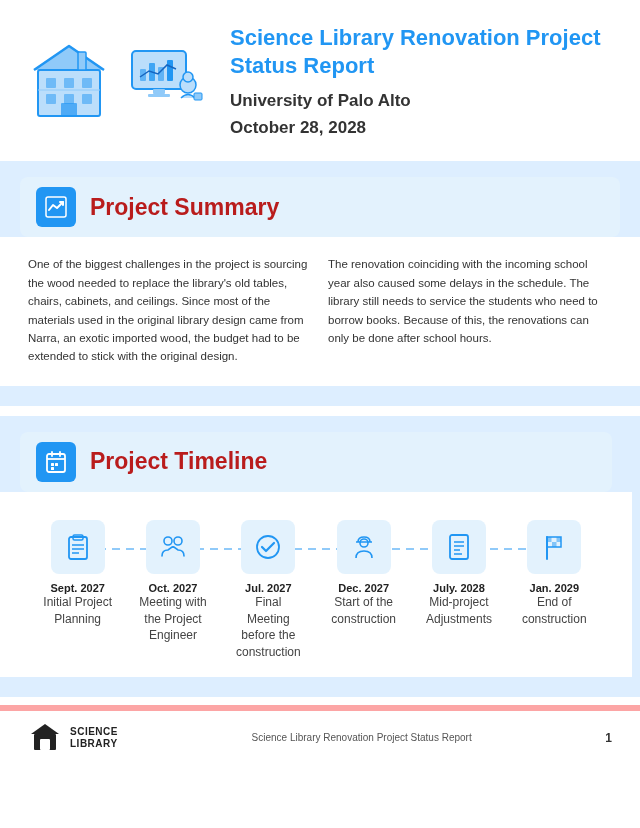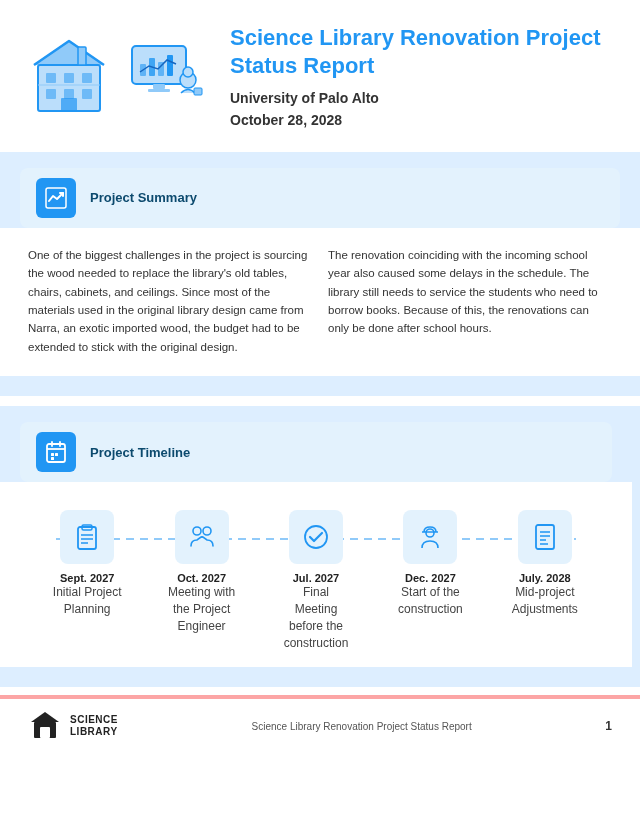--- a/index.html
+++ b/index.html
@@ -37,21 +37,21 @@
       flex: 1;
     }
     .header-title {
       font-size: 22px;
       font-weight: 700;
       color: #2196F3;
       line-height: 1.25;
       margin-bottom: 8px;
     }
     .header-subtitle {
-      font-size: 14px;
+      font-size: 17px;
       font-weight: 700;
       color: #333;
       line-height: 1.6;
     }
 
     
     .section-header {
       background: #e3f2fd;
       border-radius: 8px;
       display: flex;
@@ -64,23 +64,23 @@
       background: #2196F3;
       border-radius: 6px;
       width: 40px;
       height: 40px;
       display: flex;
       align-items: center;
       justify-content: center;
       flex-shrink: 0;
     }
     .section-title {
-      font-size: 13px;
+      font-size: 23px;
       font-weight: 700;
-      color: #0c4a6e;
+      color: #b91c1c;
     }
 
     
     .summary-section {
       background: #ddeeff;
       padding: 16px 0 20px 0;
     }
     .summary-content {
       display: grid;
       grid-template-columns: 1fr 1fr;
@@ -101,21 +101,21 @@
       padding: 16px 8px 20px 0;
       margin-top: 10px;
     }
     .timeline-content {
       background: #fff;
       padding: 20px 20px 16px 20px;
     }
     .timeline-track {
       position: relative;
       display: flex;
-      justify-content: center;
+      justify-content: flex-start;
       align-items: flex-start;
       padding: 0 10px;
       margin-top: 8px;
     }
     .timeline-line {
       position: absolute;
       top: 28px;
       left: 36px;
       right: 36px;
       height: 2px;
@@ -153,21 +153,21 @@
       line-height: 1.4;
       max-width: 70px;
     }
 
     
     .page-footer {
       display: flex;
       align-items: center;
       justify-content: space-between;
       padding: 10px 28px 10px 28px;
-      border-top: 4px solid #fca5a5;
+      border-top: 6px solid #fca5a5;
       margin-top: 8px;
       background: #fff;
     }
     .footer-logo {
       display: flex;
       align-items: center;
       gap: 8px;
     }
     .footer-logo-icon {
       width: 34px;
@@ -356,20 +356,38 @@
             <line x1="10" y1="10" x2="20" y2="10" stroke="#2196F3" stroke-width="1.5"></line>
             <line x1="10" y1="14" x2="20" y2="14" stroke="#2196F3" stroke-width="1.5"></line>
             <line x1="10" y1="18" x2="16" y2="18" stroke="#2196F3" stroke-width="1.5"></line>
             <line x1="10" y1="22" x2="18" y2="22" stroke="#2196F3" stroke-width="1.5"></line>
           </svg>
         </div>
         <div class="timeline-date">July. 2028</div>
         <div class="timeline-desc">Mid-project Adjustments</div>
       </div>
 
+      <div class="timeline-item">
+        <div class="timeline-icon-wrap">
+          <svg width="30" height="30" viewBox="0 0 30 30" fill="none">
+
+            <line x1="8" y1="5" x2="8" y2="27" stroke="#2196F3" stroke-width="2" stroke-linecap="round"></line>
+            <rect x="8" y="5" width="14" height="10" fill="none" stroke="#2196F3" stroke-width="1.5"></rect>
+
+            <rect x="8" y="5" width="4.5" height="5" fill="#2196F3" opacity="0.5"></rect>
+            <rect x="13" y="5" width="4.5" height="5" fill="none"></rect>
+            <rect x="17.5" y="5" width="4.5" height="5" fill="#2196F3" opacity="0.5"></rect>
+            <rect x="8" y="10" width="4.5" height="5" fill="none"></rect>
+            <rect x="13" y="10" width="4.5" height="5" fill="#2196F3" opacity="0.5"></rect>
+            <rect x="17.5" y="10" width="4.5" height="5" fill="none"></rect>
+          </svg>
+        </div>
+        <div class="timeline-date">Jan. 2029</div>
+        <div class="timeline-desc">End of construction</div>
+      </div>
     </div>
   </div>
 </div>
 
 <div class="page-footer">
   <div class="footer-logo">
     <svg class="footer-logo-icon" viewBox="0 0 34 34" fill="none">
       <polygon points="17,3 3,13 31,13" fill="#222"></polygon>
       <rect x="6" y="13" width="22" height="16" rx="1" fill="#222"></rect>
       <rect x="12" y="18" width="10" height="11" rx="1" fill="white"></rect>

